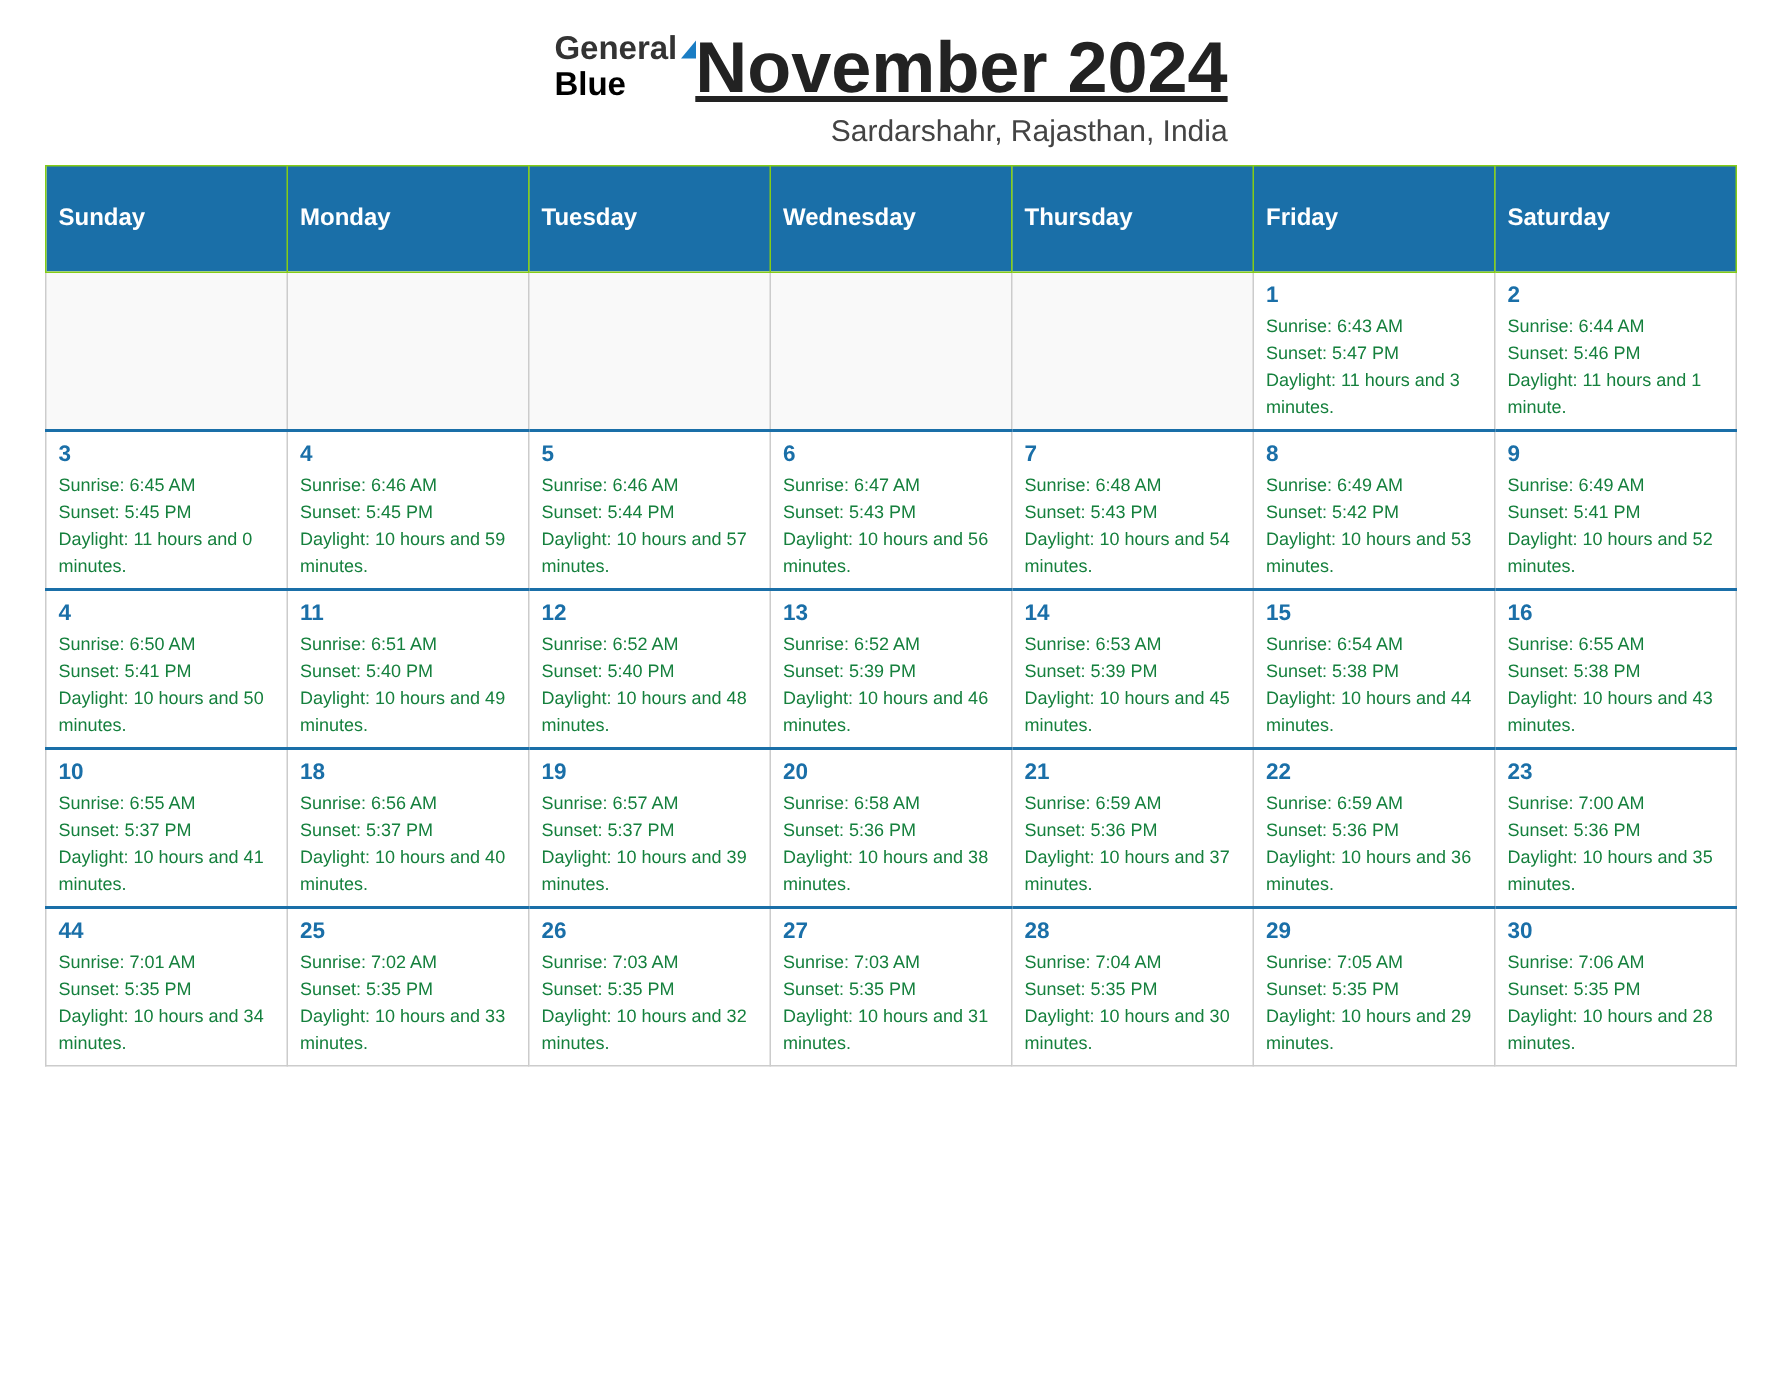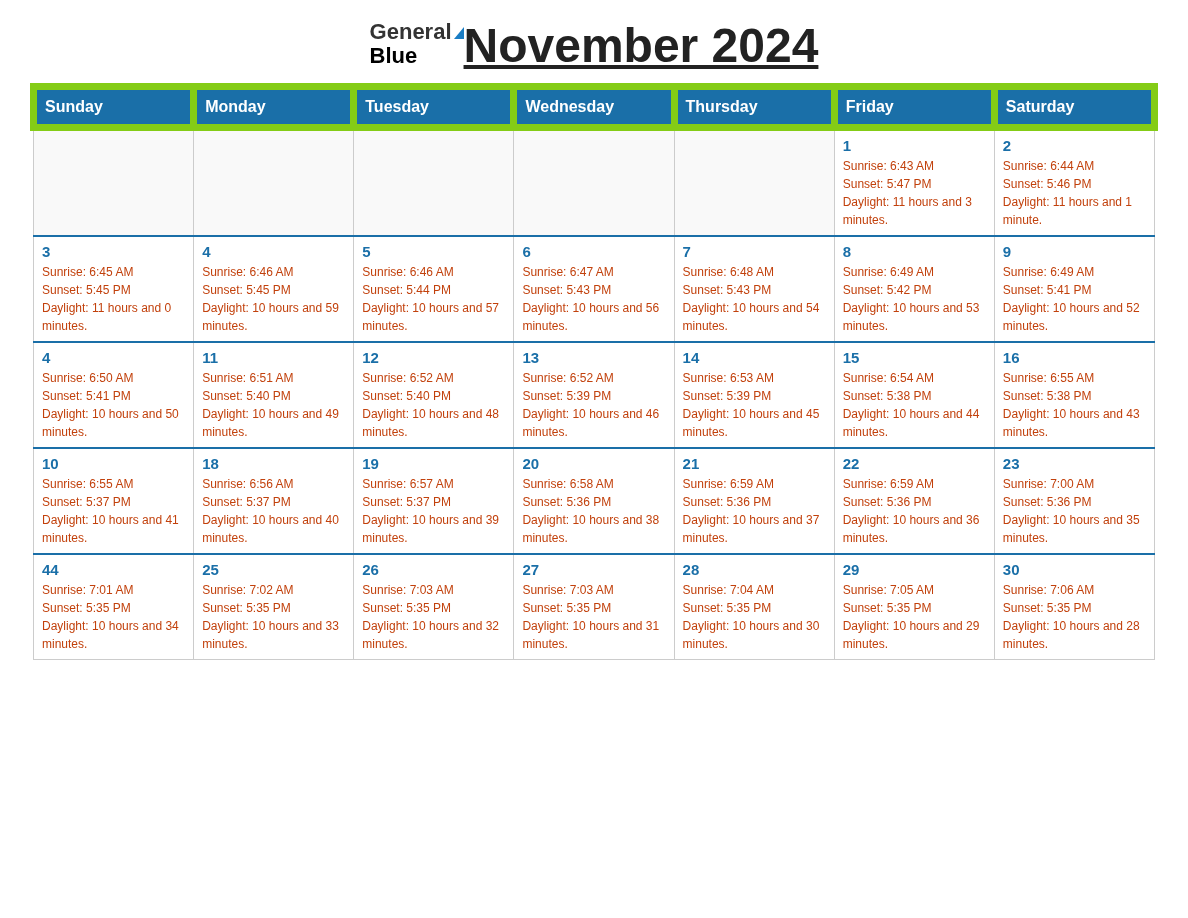--- a/index.html
+++ b/index.html
@@ -54,64 +54,65 @@
     .calendar {
       width: 100%;
       border-collapse: collapse;
       margin-top: 10px;
     }
     .calendar th {
       background: #1a6fa8;
       color: #fff;
       font-size: 16px;
       font-weight: bold;
-      padding: 8px 8px;
+      padding: 26px 8px;
       text-align: left;
-      border: 7px solid #84cc16;
+      border: 1px solid #84cc16;
     }
     .calendar td {
       border: 1px solid #ccc;
       vertical-align: top;
       padding: 6px 8px;
       width: calc(100% / 7);
       min-height: 100px;
       font-size: 13px;
       color: #222;
     }
     .day-number {
       font-size: 15px;
       font-weight: bold;
       color: #1a6fa8;
       display: block;
       margin-bottom: 3px;
     }
     .day-info {
       font-size: 12px;
       line-height: 1.5;
-      color: #c2410c;
+      color: #15803d;
     }
     .empty-cell {
       background: #f9f9f9;
     }
     tr:not(:last-child) td {
       border-bottom: 2px solid #1a6fa8;
     }
   </style>
 </head>
 <body>
 
 <div class="header-area">
   <div class="logo">
     <div>
       <span class="logo-general">General</span><span class="logo-triangle"></span>
     </div>
     <div class="logo-blue">Blue</div>
   </div>
   <div class="title-area">
     <div class="month-year">November 2024</div>
+    <div class="location">Sardarshahr, Rajasthan, India</div>
   </div>
 </div>
 
 <table class="calendar">
   <thead>
     <tr>
     <th>Sunday</th>
         <th>Monday</th>
         <th>Tuesday</th>
         <th>Wednesday</th>

